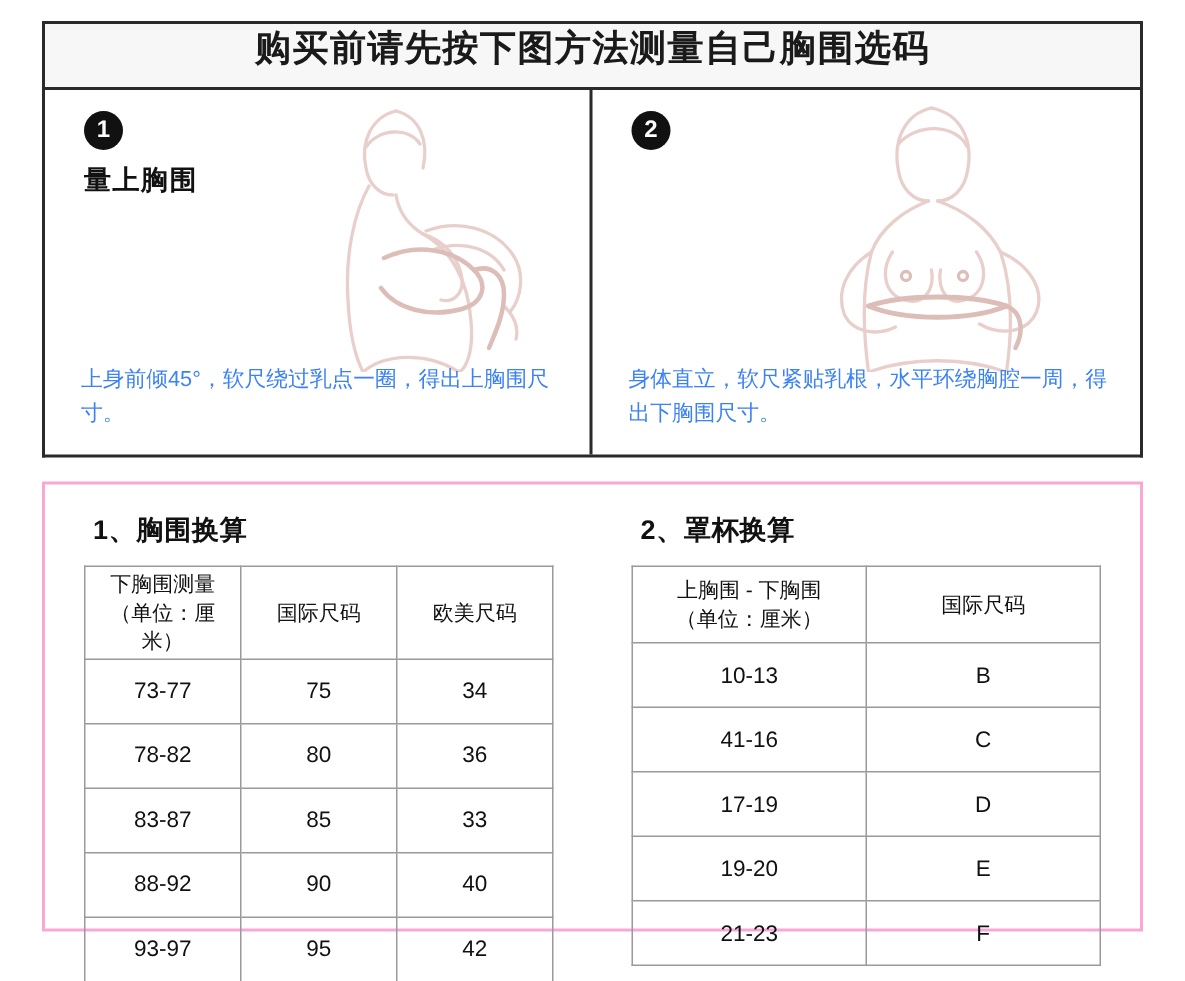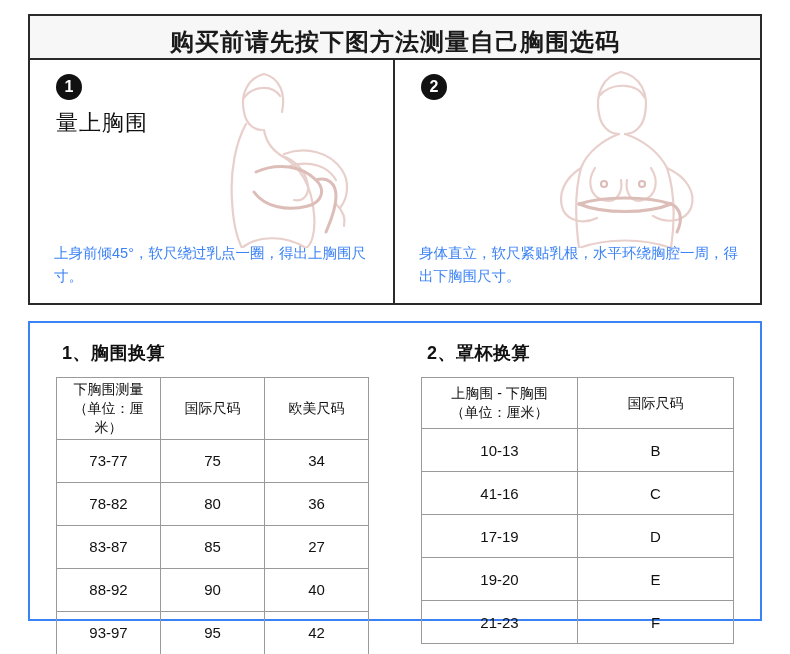--- a/index.html
+++ b/index.html
@@ -20,21 +20,21 @@
     position: relative;
     box-sizing: border-box;
     padding: 14px 28px 0 28px;
   }
 
   
   .banner {
     border: 2px solid #2a2a2a;
     height: 46px;
     display: flex;
-    align-items: flex-end;
+    align-items: flex-start;
     justify-content: center;
     background: #f7f7f7;
     box-sizing: border-box;
   }
   .banner-title {
     font-size: 24px;
     font-weight: bold;
     letter-spacing: 1px;
     color: #1a1a1a;
   }
@@ -69,22 +69,22 @@
     background: #111111;
     color: #ffffff;
     font-size: 16px;
     font-weight: bold;
     display: flex;
     align-items: center;
     justify-content: center;
     margin-bottom: 8px;
   }
   .step-label {
-    font-size: 22px;
-    font-weight: normal;
+    font-size: 18px;
+    font-weight: bold;
     color: #111111;
     letter-spacing: 1px;
   }
   .figure {
     position: absolute;
     top: 8px;
     left: 130px;
     width: 220px;
     height: 180px;
     z-index: 1;
@@ -95,21 +95,21 @@
     right: 16px;
     bottom: 16px;
     font-size: 14.5px;
     line-height: 1.55;
     color: #3b82f6;
     z-index: 3;
   }
 
   
   .tables-box {
-    border: 2px solid #3b82f6;
+    border: 2px solid #f9a8d4;
     margin-top: 16px;
     height: 300px;
     display: flex;
     box-sizing: border-box;
     padding: 14px 0 0 0;
     background: #ffffff;
   }
   .table-cell {
     width: 50%;
     box-sizing: border-box;
@@ -258,21 +258,21 @@
             <td>34</td>
           </tr>
           <tr>
             <td>78-82</td>
             <td>80</td>
             <td>36</td>
           </tr>
           <tr>
             <td>83-87</td>
             <td>85</td>
-            <td>27</td>
+            <td>33</td>
           </tr>
           <tr>
             <td>88-92</td>
             <td>90</td>
             <td>40</td>
           </tr>
           <tr>
             <td>93-97</td>
             <td>95</td>
             <td>42</td>

